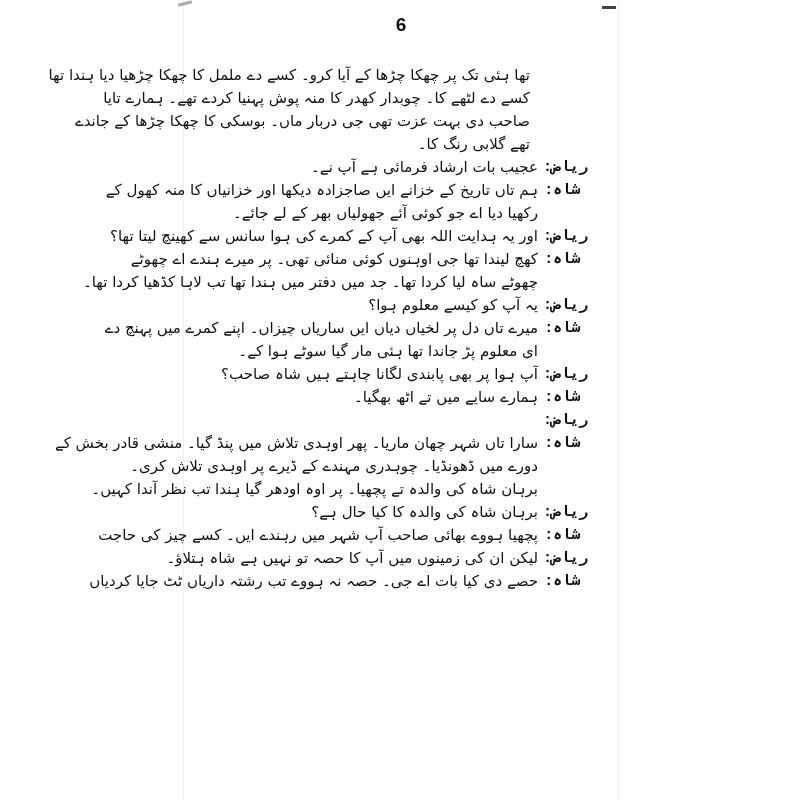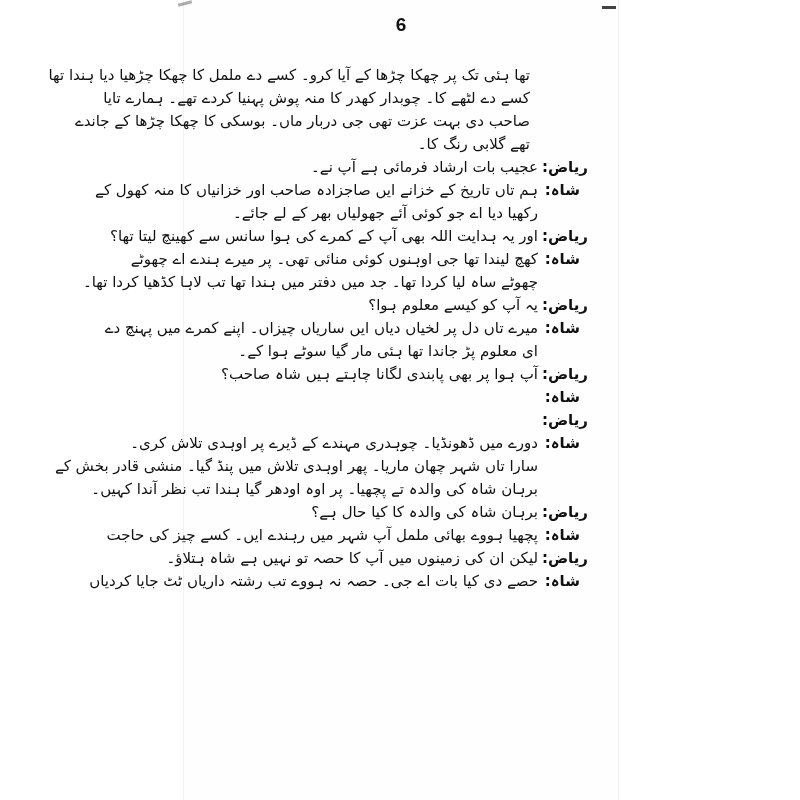--- a/index.html
+++ b/index.html
@@ -26,21 +26,21 @@
     }
     .content {
       position: absolute; left: 188px; top: 64px; width: 400px;
       direction: rtl; font-family: "DejaVu Sans", sans-serif; font-size: 15px;
       line-height: 23px; color: #111;
     }
     .intro { padding-right: 58px; }
     .intro .ln { display: block; white-space: nowrap; text-align: justify; }
     .turn { display: flex; flex-direction: row; align-items: flex-start; }
     .speaker {
-      width: 50px; flex: 0 0 50px; text-align: right; white-space: nowrap; font-weight: bold;
+      width: 50px; flex: 0 0 50px; text-align: right; white-space: nowrap; font-weight: bold; font-family: Liberation Mono, monospace;
     }
     .speech { flex: 1 1 auto; }
     .speech .ln { display: block; white-space: nowrap; }
     .speaker.riaz { padding-right: 0; }
     .speaker.shah { padding-right: 8px; box-sizing: border-box; }
   </style>
 </head>
 <body>
 
 <div class="page">
@@ -59,21 +59,21 @@
 
   <div class="turn">
     <div class="speaker riaz">ریاض:</div>
     <div class="speech">
       <span class="ln">عجیب بات ارشاد فرمائی ہے آپ نے۔</span>
     </div>
   </div>
   <div class="turn">
     <div class="speaker shah">شاہ:</div>
     <div class="speech">
-      <span class="ln">ہم تاں تاریخ کے خزانے ایں صاجزادہ صاحب اور خزانیاں کا منہ کھول کے</span>
+      <span class="ln">ہم تاں تاریخ کے خزانے ایں صاجزادہ دیکھا اور خزانیاں کا منہ کھول کے</span>
       <span class="ln">رکھیا دیا اے جو کوئی آئے جھولیاں بھر کے لے جائے۔</span>
     </div>
   </div>
   <div class="turn">
     <div class="speaker riaz">ریاض:</div>
     <div class="speech">
       <span class="ln">اور یہ ہدایت اللہ بھی آپ کے کمرے کی ہوا سانس سے کھینچ لیتا تھا؟</span>
     </div>
   </div>
   <div class="turn">
@@ -98,43 +98,44 @@
   </div>
   <div class="turn">
     <div class="speaker riaz">ریاض:</div>
     <div class="speech">
       <span class="ln">آپ ہوا پر بھی پابندی لگانا چاہتے ہیں شاہ صاحب؟</span>
     </div>
   </div>
   <div class="turn">
     <div class="speaker shah">شاہ:</div>
     <div class="speech">
+      <span class="ln">ہمارے سایے میں تے اٹھ بھگیا۔</span>
     </div>
   </div>
   <div class="turn">
     <div class="speaker riaz">ریاض:</div>
   </div>
   <div class="turn">
     <div class="speaker shah">شاہ:</div>
     <div class="speech">
+      <span class="ln">سارا تاں شہر چھان ماریا۔ پھر اوہدی تلاش میں پنڈ گیا۔ منشی قادر بخش کے</span>
       <span class="ln">دورے میں ڈھونڈیا۔ چوہدری مہندے کے ڈیرے پر اوہدی تلاش کری۔</span>
-      <span class="ln">سارا تاں شہر چھان ماریا۔ پھر اوہدی تلاش میں پنڈ گیا۔ منشی قادر بخش کے</span>
       <span class="ln">برہان شاہ کی والدہ تے پچھیا۔ پر اوہ اودھر گیا ہندا تب نظر آندا کہیں۔</span>
     </div>
   </div>
   <div class="turn">
     <div class="speaker riaz">ریاض:</div>
     <div class="speech">
       <span class="ln">برہان شاہ کی والدہ کا کیا حال ہے؟</span>
     </div>
   </div>
   <div class="turn">
     <div class="speaker shah">شاہ:</div>
     <div class="speech">
-      <span class="ln">پچھیا ہووے بھائی ململ آپ شہر میں رہندے ایں۔ کسے چیز کی حاجت</span>
+      <span class="ln">پچھیا ہووے بھائی صاحب آپ شہر میں رہندے ایں۔ کسے چیز کی حاجت</span>
     </div>
   </div>
   <div class="turn">
     <div class="speaker riaz">ریاض:</div>
     <div class="speech">
       <span class="ln">لیکن ان کی زمینوں میں آپ کا حصہ تو نہیں ہے شاہ ہتلاؤ۔</span>
     </div>
   </div>
   <div class="turn">
     <div class="speaker shah">شاہ:</div>

